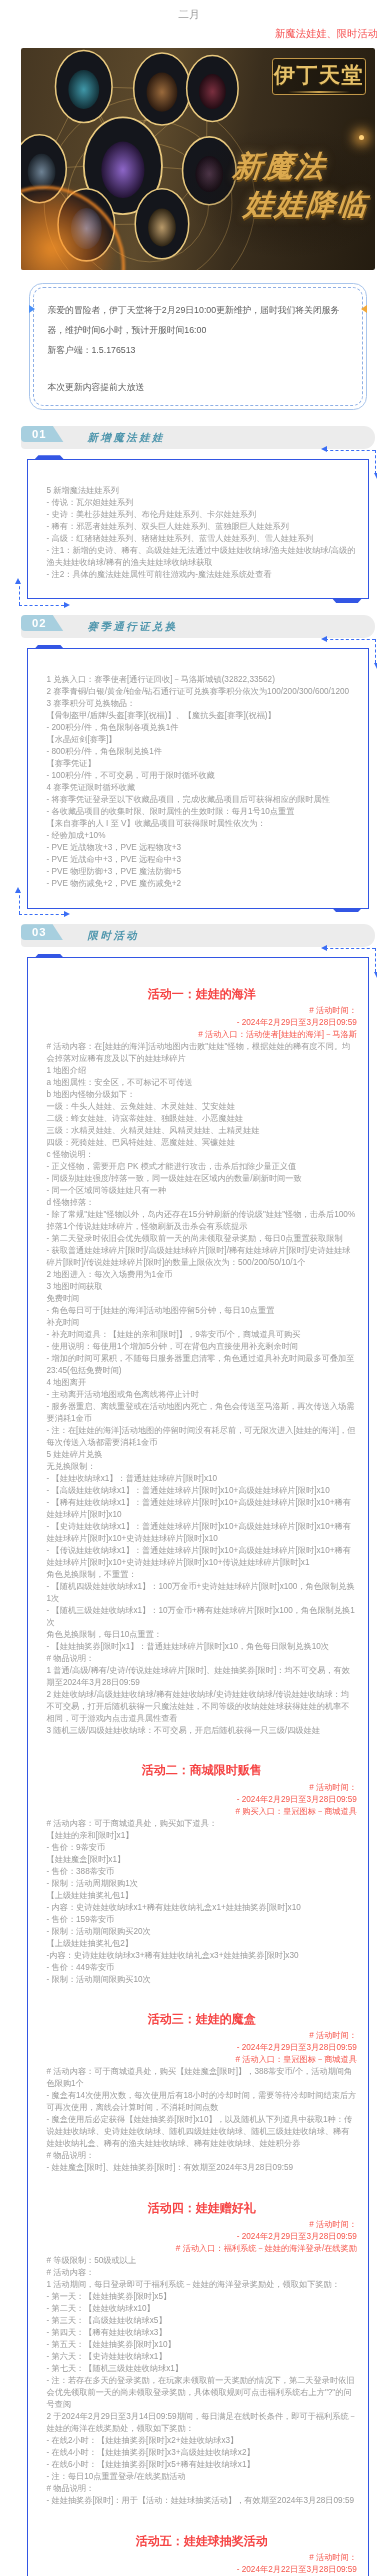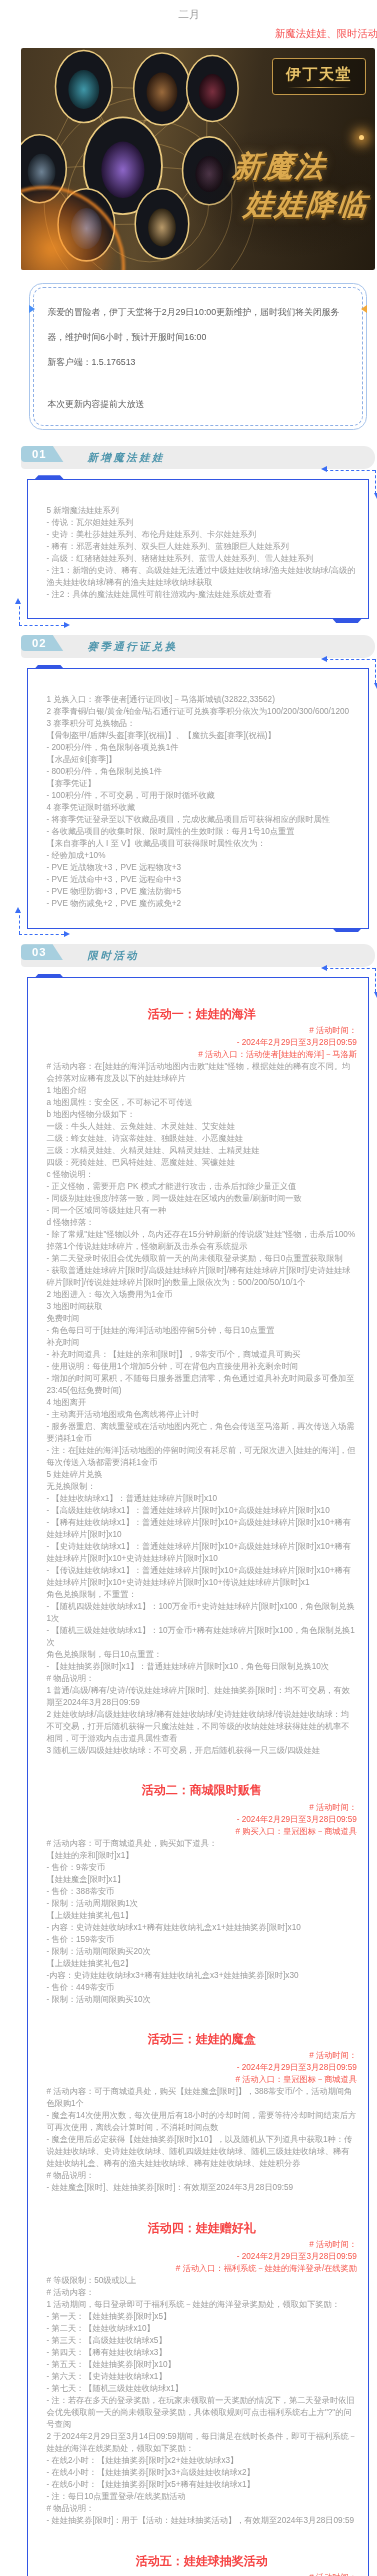--- a/index.html
+++ b/index.html
@@ -18,31 +18,31 @@
           background:radial-gradient(circle,rgba(255,150,40,.85) 0%,rgba(255,120,20,.35) 45%,rgba(255,120,20,0) 70%);filter:blur(3.1px);}
   .banner-arc{position:absolute;left:-57px;bottom:-77px;width:155px;height:155px;border-radius:50%;
           border:3.6px solid rgba(255,145,40,.8);filter:blur(1px);}
   .banner-flare{position:absolute;right:11.3px;top:87px;width:5.2px;height:5.2px;border-radius:50%;background:#ffd27a;
           box-shadow:0 0 11.3px 5.2px rgba(255,180,70,.8);}
   .banner-smudge{position:absolute;right:-20.6px;top:77px;width:216px;height:134px;
           background:radial-gradient(ellipse at center,rgba(25,18,10,.55) 0%,rgba(25,18,10,0) 70%);}
   .logo{position:absolute;top:10.3px;right:9.3px;width:92px;height:35px;background:rgba(10,8,4,.45);
         border:1px solid #c2984a;border-radius:3.1px;box-shadow:0 0 0 1px rgba(40,30,10,.6) inset;
         display:flex;flex-direction:column;align-items:center;justify-content:center;}
-  .logo-text{color:#e7c26a;font-size:15px;font-weight:700;letter-spacing:1.5px;text-shadow:0 1px 1px #40300e;}
+  .logo-text{color:#e7c26a;font-size:21px;font-weight:700;letter-spacing:1.5px;text-shadow:0 1px 1px #40300e;}
   .logo-line{width:62px;height:1.5px;margin-top:2.1px;background:linear-gradient(90deg,transparent,#caa24f,transparent);}
   .btitle{position:absolute;color:#dcaa4f;font-style:italic;font-weight:900;letter-spacing:2.1px;
           transform:skewX(-5deg);text-shadow:1px 1.5px 0 #6e4c16,0 0 9.3px rgba(255,210,120,.35);}
   .bt1{right:49px;top:99px;font-size:29px;}
   .bt2{right:7.2px;top:137px;font-size:29px;}
 
   
   .notice-outer{position:relative;margin:13.4px 11.3px 0 29px;border:0.5px solid #aac6ec;border-radius:13.4px;padding:3.1px;}
   .notice-inner{border:0.5px dashed #8fb0e6;border-radius:10.3px;padding:11.3px 13.4px 8.2px;}
-  .notice-inner p{color:#5d5d5d;font-size:8.8px;line-height:25px;margin:0;}
+  .notice-inner p{color:#5d5d5d;font-size:8.8px;line-height:20px;margin:0;}
   .n-sp{height:17px;}
   .n-tri-l{position:absolute;left:-1.5px;top:20.6px;width:0;height:0;border:4.6px solid transparent;border-left:6.7px solid #4a90f7;}
   .n-tri-r{position:absolute;right:-1.5px;top:20.6px;width:0;height:0;border:4.6px solid transparent;border-right:6.7px solid #f2a93b;}
 
   
   .sec-bar{position:relative;height:23px;background:#ececec;border-radius:4.1px 11.3px 11.3px 4.1px;margin:15.5px 2.6px 0 20.6px;}
   .badge{position:absolute;left:0;top:0;height:16px;width:47px;background:#a7cfdf;color:#fff;
          font-size:11.3px;font-weight:700;display:flex;align-items:center;padding-left:0;
          clip-path:polygon(0 0,32px 0,47px 23px,0 23px);border-radius:4.1px 0 0 4.1px;}
   .badge span{padding-left:11.3px;letter-spacing:1px;}

